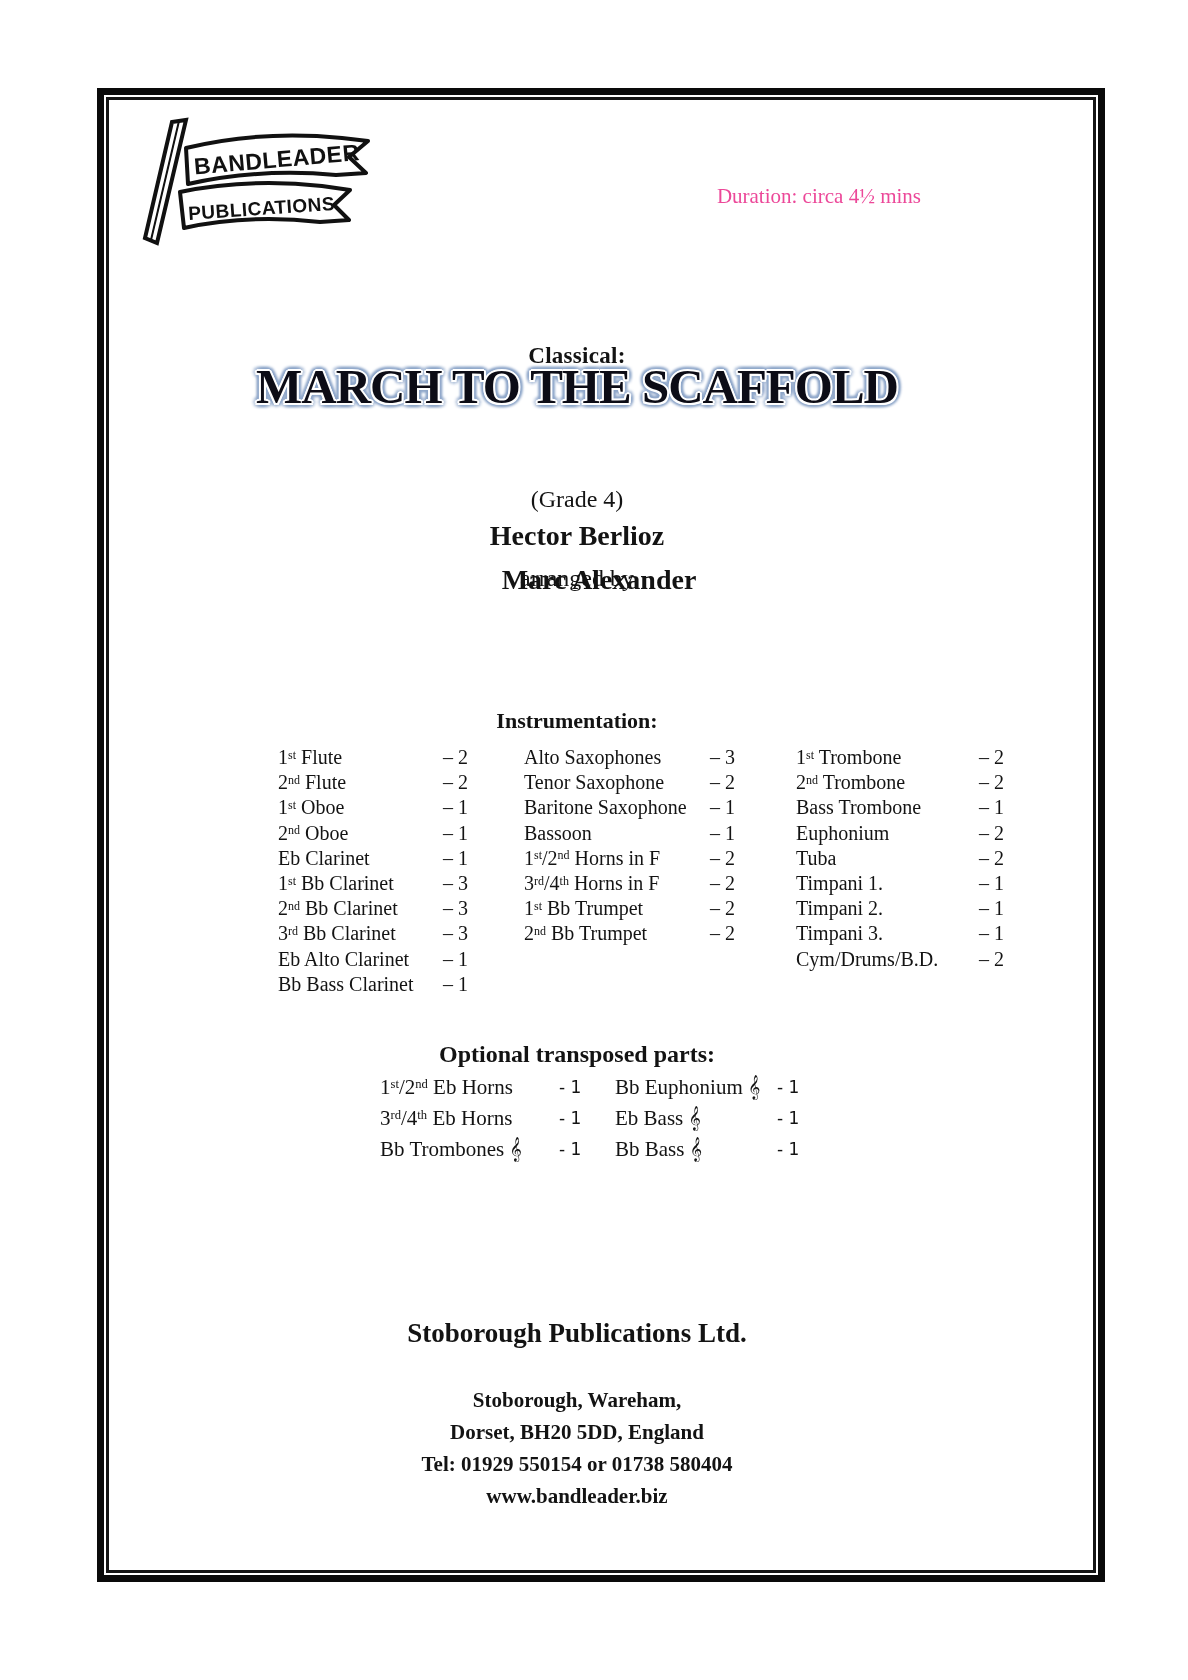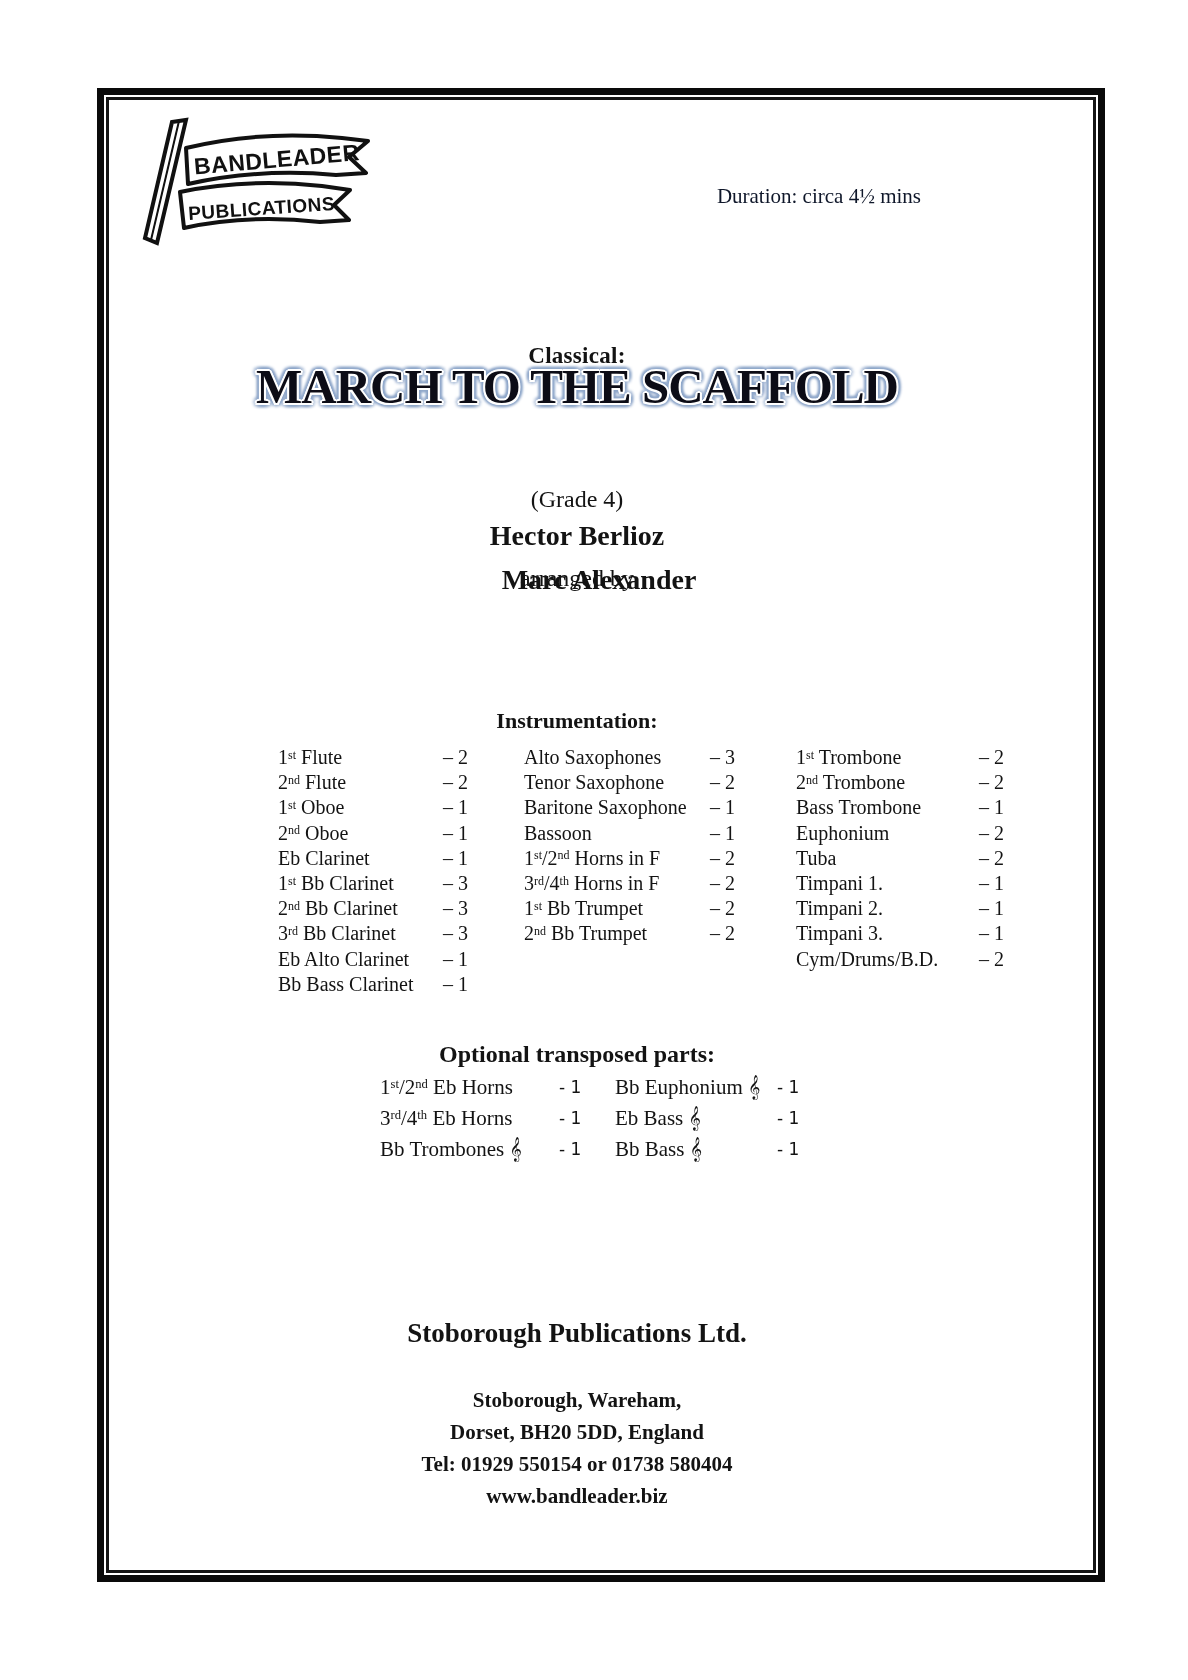--- a/index.html
+++ b/index.html
@@ -7,21 +7,21 @@
         font-family:"Liberation Serif","DejaVu Serif",serif;color:#131313;}
   .frame{position:absolute;left:97px;top:88px;width:1008px;height:1494px;
          box-sizing:border-box;border:7px solid #0a0a0a;background:#ffffff;}
   .inner{position:absolute;inset:2px;border:3px solid #151515;}
   .content{position:absolute;inset:0;}
 
   
   .logo{position:absolute;left:21px;top:16px;width:250px;height:130px;}
 
   
-  .duration{position:absolute;top:84px;right:172px;font-size:21px;color:#0f172a;text-align:right;}
+  .duration{position:absolute;top:84px;right:172px;font-size:21px;color:#ec4899;text-align:right;}
 
   
   .centercol{position:absolute;left:0;right:48px;text-align:center;}
   .classical{top:243px;font-size:23px;font-weight:600;letter-spacing:.3px;}
   .title{top:258px;font-size:49px;font-weight:bold;letter-spacing:-1px;
          color:var(--ink,#0c0c16);
          text-shadow:
           -2px 0 0 #fff, 2px 0 0 #fff, 0 -2px 0 #fff, 0 2px 0 #fff,
           -1.5px -1.5px 0 #fff, 1.5px -1.5px 0 #fff, -1.5px 1.5px 0 #fff, 1.5px 1.5px 0 #fff,
           -4px 0 3px var(--glow,#8ea6c9), 4px 0 3px var(--glow,#8ea6c9),

